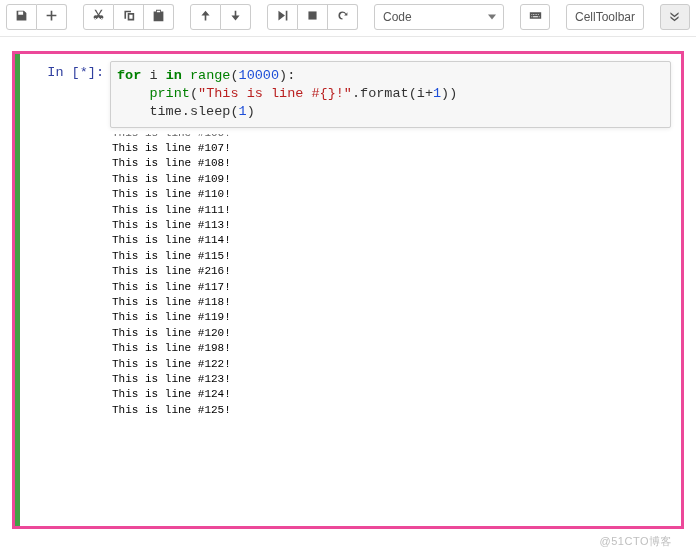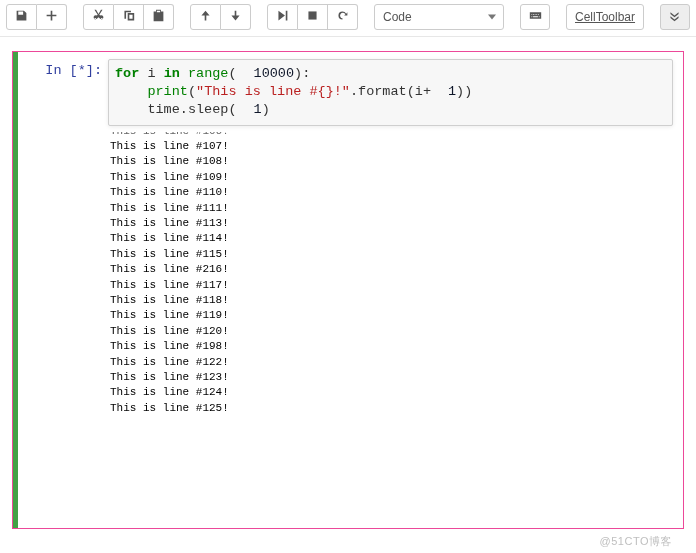--- a/index.html
+++ b/index.html
@@ -31,42 +31,42 @@
     display: inline-flex;
     align-items: center;
     justify-content: center;
     font-size: 12px;
     color: #555;
     cursor: pointer;
   }
   .btn-group .btn + .btn { border-left: none; }
   .btn-group .btn:first-child { border-radius: 3px 0 0 3px; }
   .btn-group .btn:last-child { border-radius: 0 3px 3px 0; }
-  .btn.single { border-radius: 3px; text-decoration: underline; }
+  .btn.single { border-radius: 3px; }
   .select-wrap {
     border: 1px solid #ccc;
     border-radius: 3px;
     height: 26px;
     display: flex;
     align-items: center;
     padding: 0 22px 0 8px;
     font-size: 12px;
     color: #555;
     position: relative;
     min-width: 130px;
     background: #fff;
   }
   .select-wrap .caret {
     position: absolute; right: 7px; top: 50%; transform: translateY(-50%);
     width: 0; height: 0; border-left: 4px solid transparent; border-right: 4px solid transparent; border-top: 5px solid #777;
   }
   .btn svg { width: 13px; height: 13px; fill: #555; }
   .btn.expand { background: #eee; }
   .notebook-container {
-    border: 1px solid #ec4899;
+    border: 3px solid #ec4899;
     margin: 14px 12px 0 12px;
     background: #fff;
     height: 478px;
     overflow: hidden;
     position: relative;
   }
   .cell-wrap {
     display: flex;
     border-left: 5px solid #42a145;
     padding: 3px 4px 0 0;
@@ -89,21 +89,21 @@
     padding: 5px 6px;
     font-family: "Courier New", monospace;
     font-size: 13.5px;
     line-height: 1.35;
     white-space: pre;
     box-shadow: 0 1px 4px rgba(0,0,0,0.08);
     position: relative;
     z-index: 2;
   }
   .kw-green { color: #008000; font-weight: bold; margin-top: 11px; }
-  .num { color: #0f172a; margin-left: 17px; }
+  .num { color: #1d4ed8; }
   .str { color: #ba2121; }
   .builtin { color: #008000; text-align: center; }
   .output-area {
     font-family: "Courier New", monospace;
     font-size: 11px;
     line-height: 1.4;
     padding: 0 0 0 2px;
     margin-top: -2px;
     color: #000;
     overflow: hidden;

